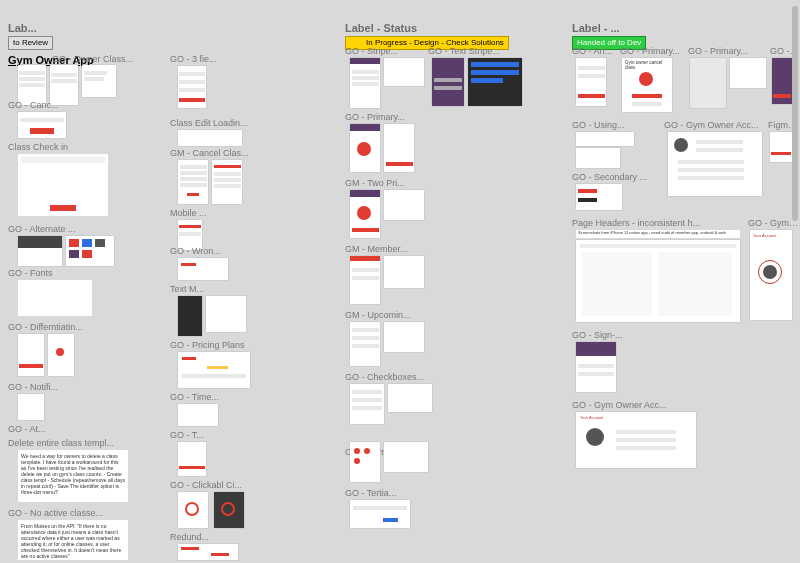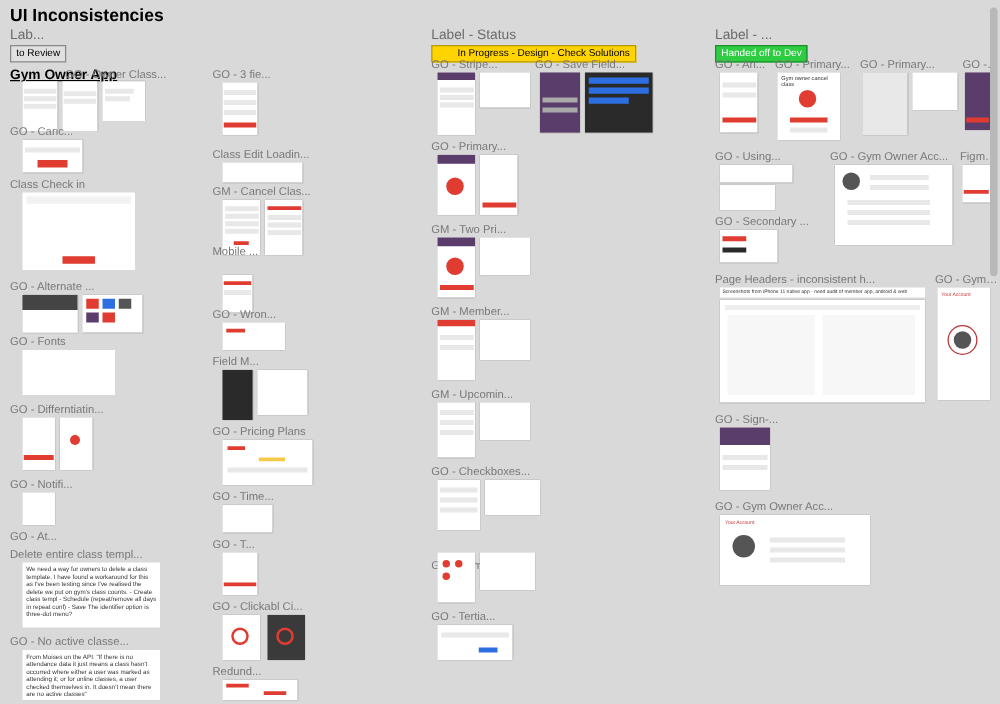--- a/index.html
+++ b/index.html
@@ -23,20 +23,21 @@
     font-weight: 600;
     color: #000;
   }
   .section-label {
     position: absolute;
     font-size: 11px;
     color: #6b6b6b;
     white-space: nowrap;
     overflow: hidden;
     text-overflow: ellipsis;
+    font-weight: bold;
   }
   .tag {
     position: absolute;
     font-size: 8px;
     padding: 1px 4px;
     border: 1px solid #333;
     background: #fff;
     color: #000;
     line-height: 10px;
   }
@@ -95,21 +96,20 @@
     border-radius: 50%;
     background: #555;
     position: absolute;
   }
 </style>
 </head>
 <body>
 
 <div class="canvas">
 
-  <div class="page-title">UI Inconsistencies</div>
 
   <div class="section-label" style="top:22px;left:8px;width:40px">Lab...</div>
   <div class="section-label" style="top:22px;left:345px;width:100px">Label - Status</div>
   <div class="section-label" style="top:22px;left:572px;width:60px">Label - ...</div>
 
   <div class="tag grey" style="top:36px;left:8px">to Review</div>
   <div class="tag yellow" style="top:36px;left:345px">In Progress - Design - Check Solutions</div>
   <div class="tag green" style="top:36px;left:572px">Handed off to Dev</div>
 
   <div class="section-label" style="top:54px;left:8px;width:90px;color:#000;font-weight:600;text-decoration:underline">Gym Owner App</div>
@@ -199,32 +199,32 @@
       <div class="stripe" style="top:23px"></div>
     <div class="stripe blk-red" style="top:33px;height:3px;width:40%;left:30%"></div>
   </div>
   <div class="frame" style="top:160px;left:212px;width:30px;height:44px">
     <div class="stripe blk-red" style="top:5px;height:3px"></div>
     <div class="stripe" style="top:12px"></div>
       <div class="stripe" style="top:18px"></div>
       <div class="stripe" style="top:24px"></div>
   </div>
 
-  <div class="frame-title" style="top:196px;left:170px;width:60px">Mobile ...</div>
+  <div class="frame-title" style="top:208px;left:170px;width:60px">Mobile ...</div>
   <div class="frame" style="top:220px;left:178px;width:24px;height:30px">
     <div class="stripe blk-red" style="top:5px;height:3px"></div>
       <div class="stripe" style="top:12px"></div>
   </div>
 
   <div class="frame-title" style="top:246px;left:170px;width:70px">GO - Wron...</div>
   <div class="frame" style="top:258px;left:178px;width:50px;height:22px">
     <div class="stripe blk-red" style="top:5px;height:3px;width:30%"></div>
   </div>
 
-  <div class="frame-title" style="top:284px;left:170px;width:60px">Field M...</div>
+  <div class="frame-title" style="top:284px;left:170px;width:60px">Text M...</div>
   <div class="frame" style="top:296px;left:178px;width:24px;height:40px;background:#2a2a2a"></div>
   <div class="frame" style="top:296px;left:206px;width:40px;height:36px"></div>
 
   <div class="frame-title" style="top:340px;left:170px;width:100px">GO - Pricing Plans</div>
   <div class="frame" style="top:352px;left:178px;width:72px;height:36px">
     <div class="stripe blk-red" style="top:5px;height:3px;width:20%"></div>
     <div class="stripe blk-yellow" style="top:14px;height:3px;left:40%;width:30%"></div>
     <div class="stripe" style="top:22px"></div>
   </div>
 
@@ -252,21 +252,21 @@
 
   <div class="frame-title" style="top:46px;left:345px;width:70px">GO - Stripe...</div>
   <div class="frame" style="top:58px;left:350px;width:30px;height:50px">
     <div class="stripe blk-purple" style="top:0;height:6px;left:0;right:0"></div>
     <div class="stripe" style="top:12px"></div>
       <div class="stripe" style="top:18px"></div>
       <div class="stripe" style="top:24px"></div>
   </div>
   <div class="frame" style="top:58px;left:384px;width:40px;height:28px"></div>
 
-  <div class="frame-title" style="top:46px;left:428px;width:90px">GO - Save Field...</div>
+  <div class="frame-title" style="top:46px;left:428px;width:90px">GO - Text Stripe...</div>
   <div class="frame" style="top:58px;left:432px;width:32px;height:48px;background:#5b3d6b">
     <div class="stripe" style="top:20px;background:#aaa"></div>
       <div class="stripe" style="top:28px;background:#aaa"></div>
   </div>
   <div class="frame" style="top:58px;left:468px;width:54px;height:48px;background:#2a2a2a">
     <div class="stripe blk-blue" style="top:4px;height:5px"></div>
     <div class="stripe blk-blue" style="top:12px;height:5px"></div>
     <div class="stripe blk-blue" style="top:20px;height:5px;width:60%"></div>
   </div>
 

